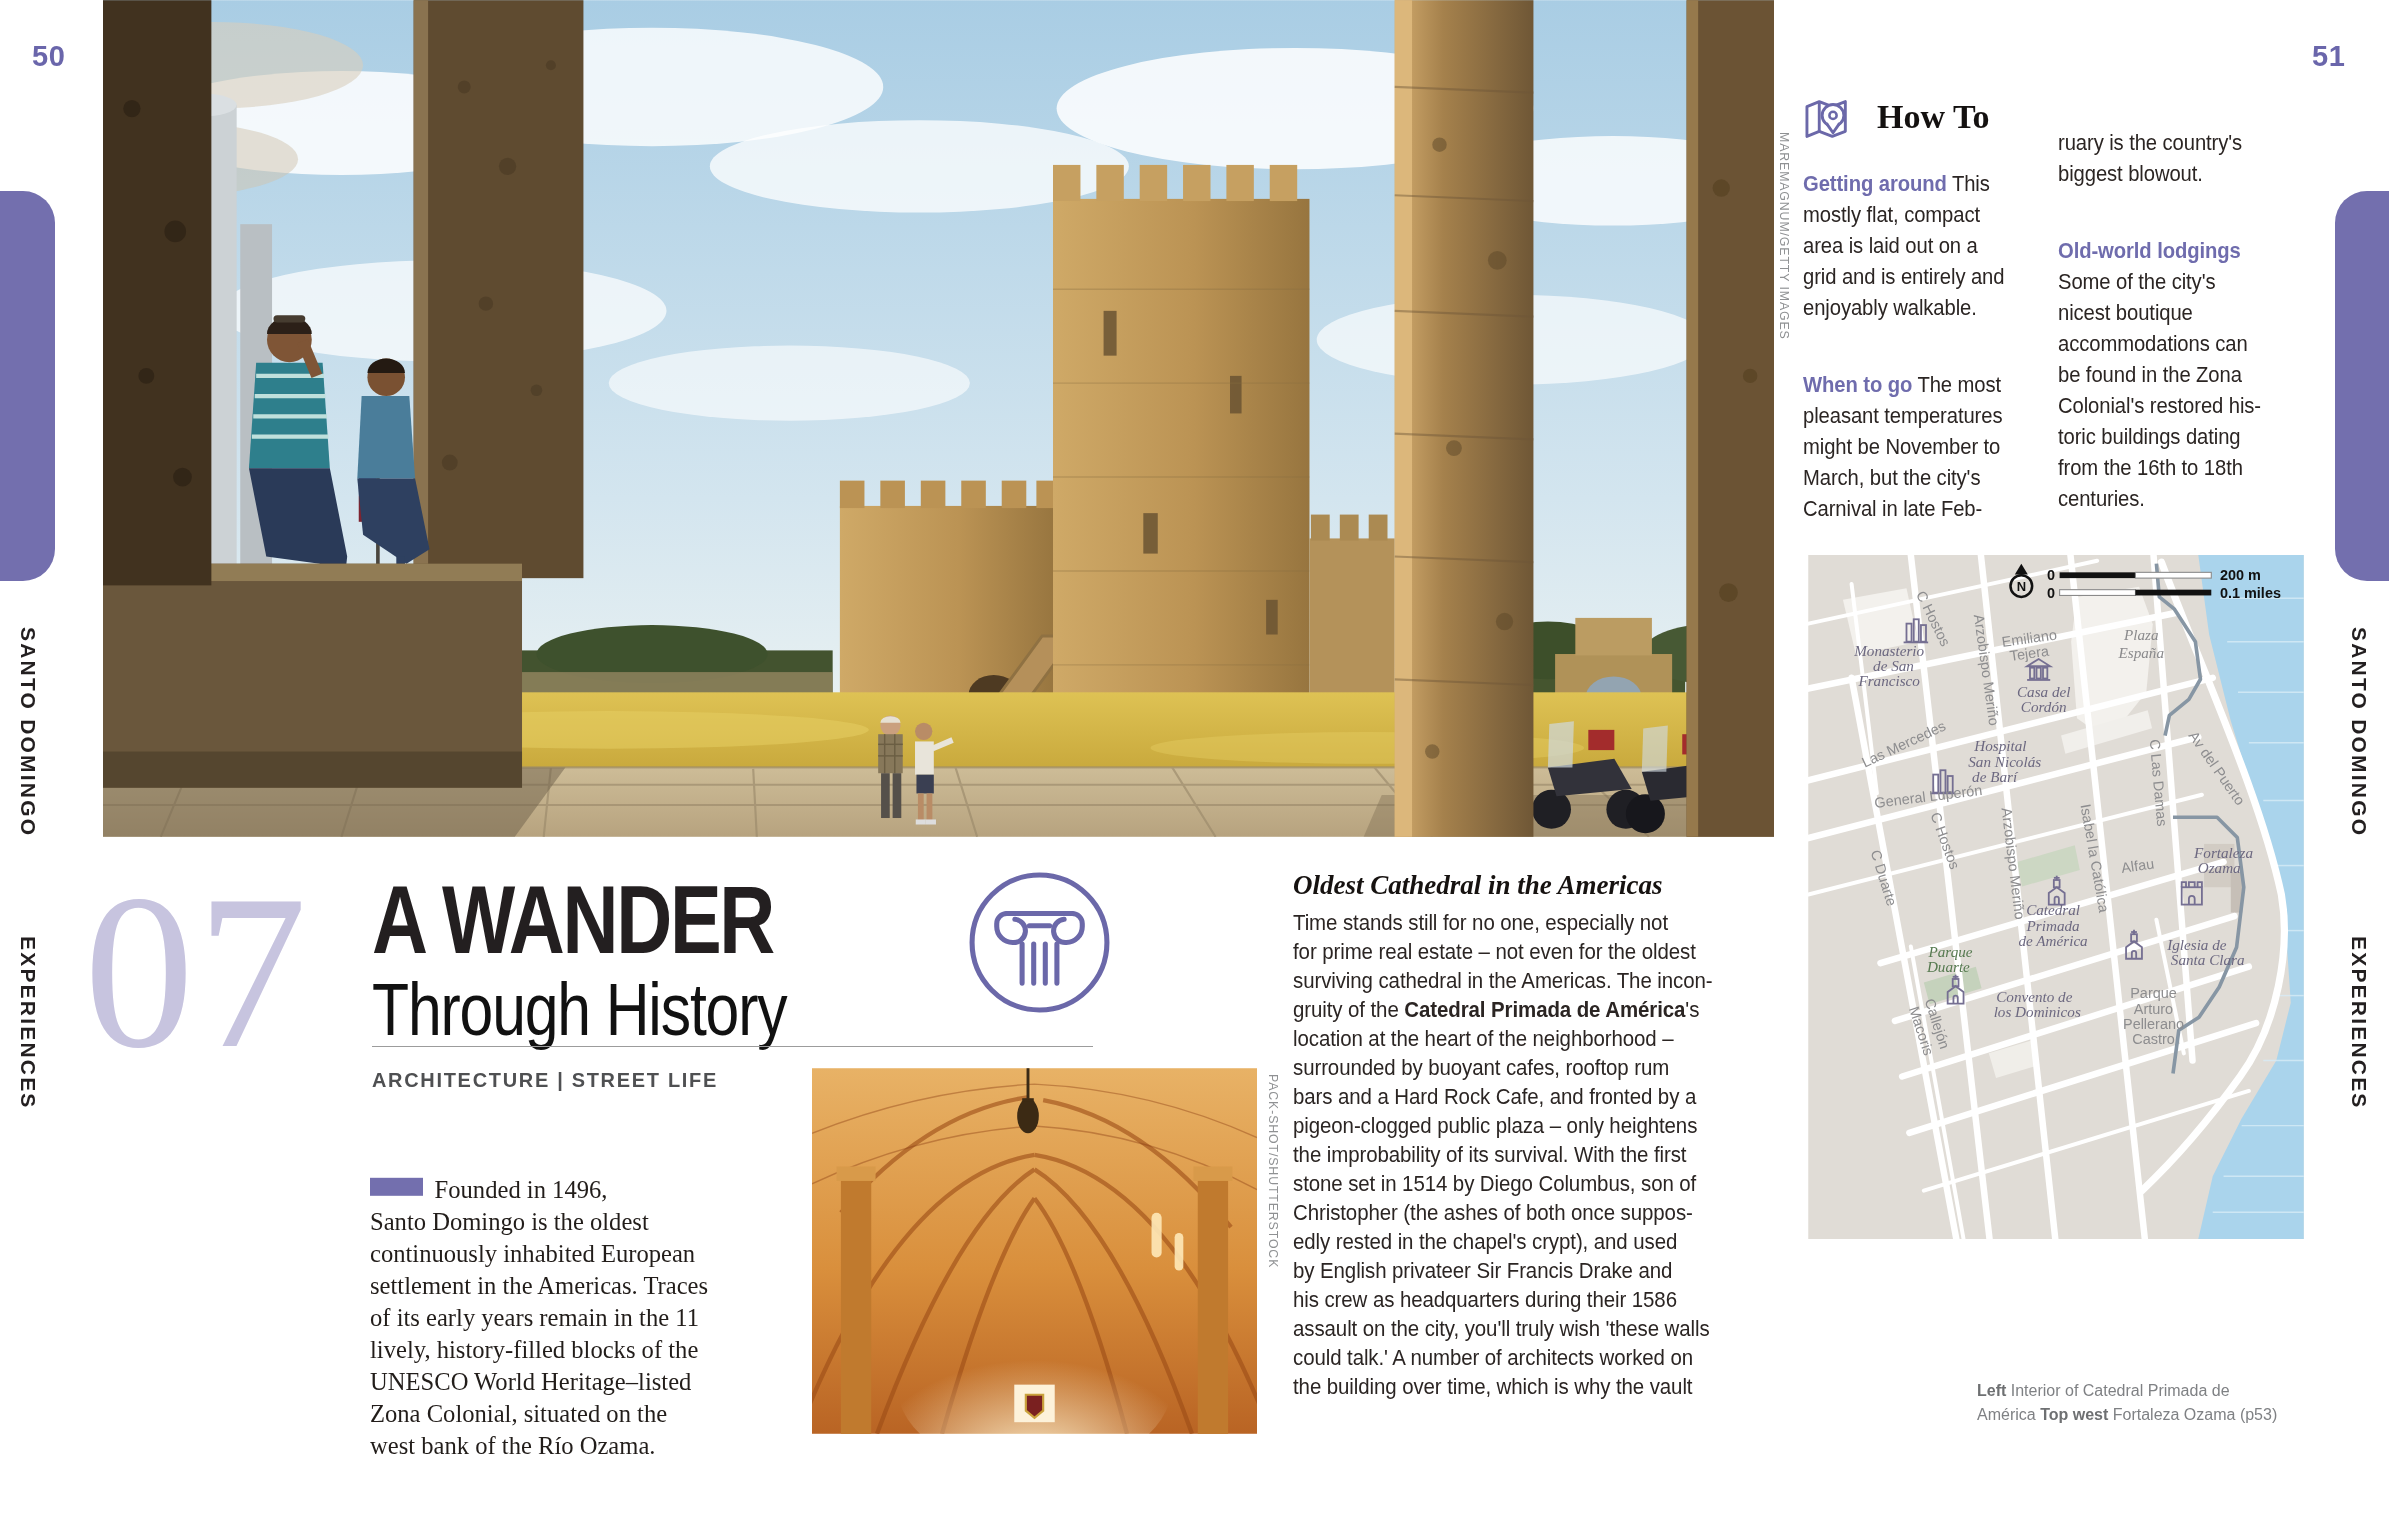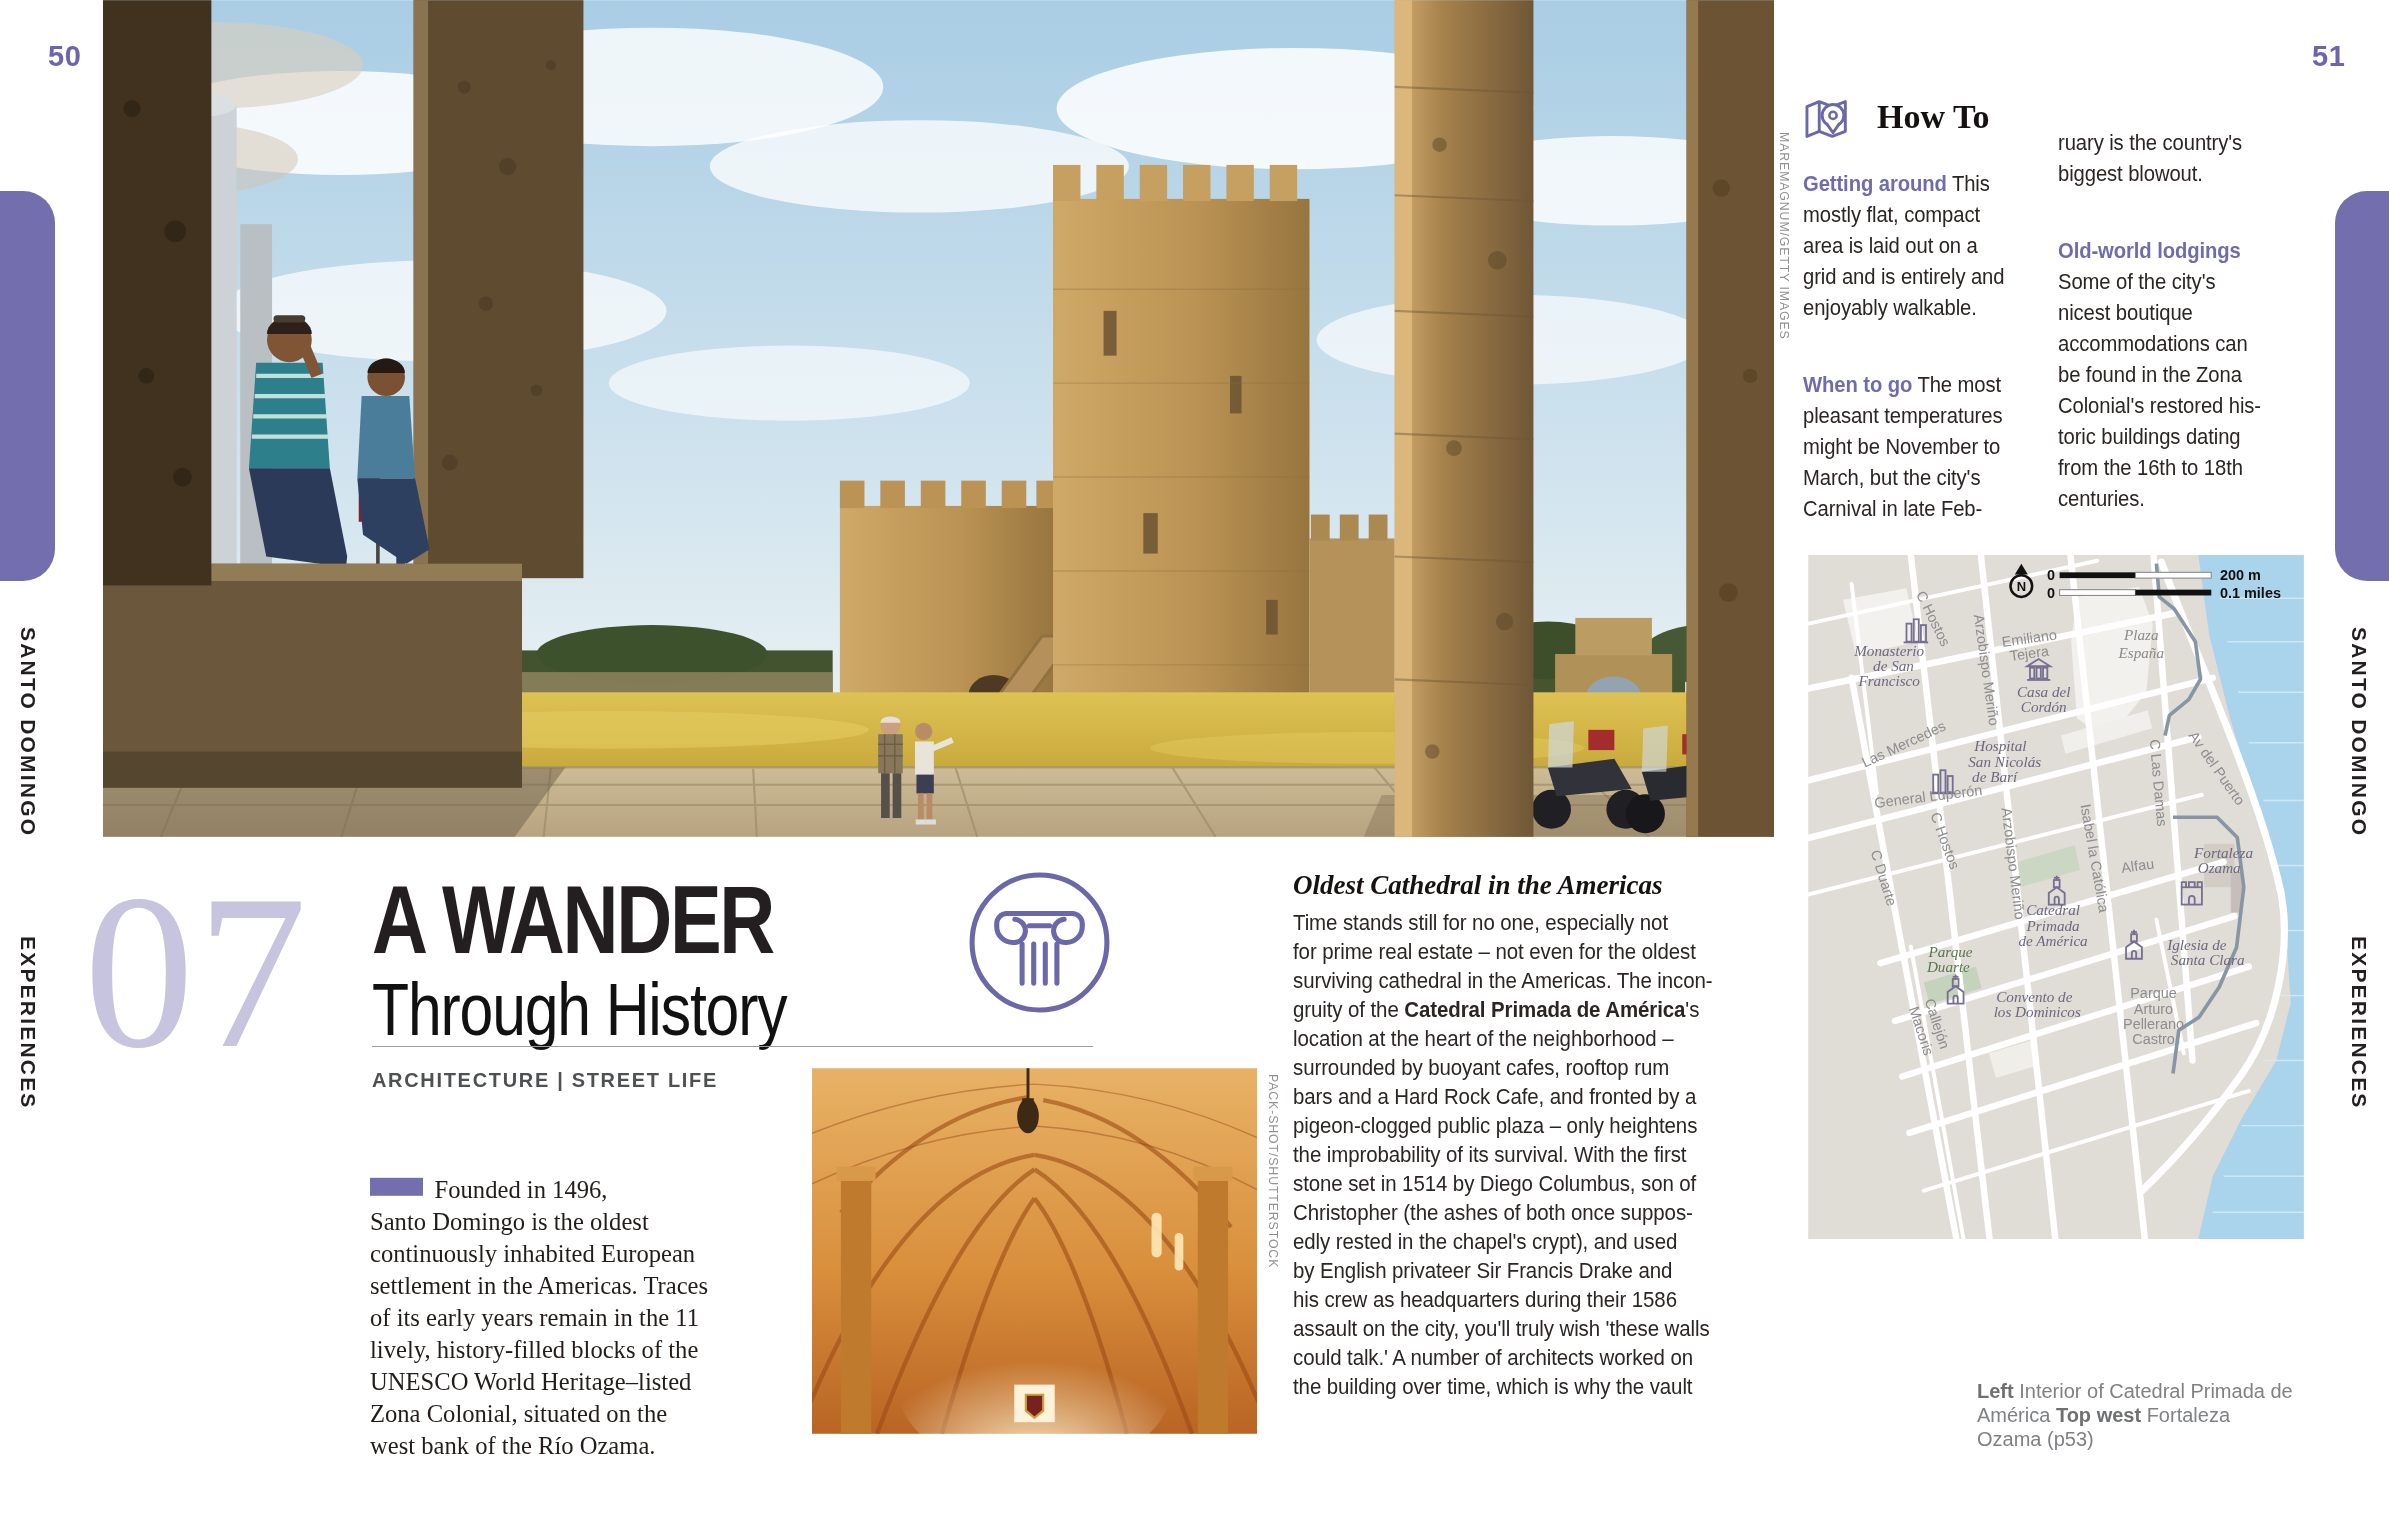--- a/index.html
+++ b/index.html
@@ -19,36 +19,36 @@
   .category{font-size:21px;font-weight:bold;letter-spacing:1.8px;color:#4f5052;transform:scaleX(0.95);transform-origin:0 0;white-space:nowrap;}
   .introtext{font-family:"Liberation Serif",serif;font-size:24.6px;line-height:32px;color:#221d1a;white-space:pre-line;}
   .swatch{display:inline-block;width:53px;height:18px;background:#736fae;margin-right:11.6px;transform:translateY(-2.2px);}
   .colhead{font-family:"Liberation Serif",serif;font-size:27px;font-weight:bold;color:#161210;}
   .artbody{font-size:22px;line-height:29px;color:#2b2523;white-space:pre-line;transform:scaleX(0.93);transform-origin:0 0;letter-spacing:-0.1px;}
   .artbody b{font-weight:bold;}
   .howto-title{font-family:"Liberation Serif",serif;font-size:34px;font-weight:bold;color:#141110;margin-left:16px;}
   .howcol{font-size:22px;line-height:31px;color:#2b2523;white-space:pre-line;transform:scaleX(0.92);transform-origin:0 0;letter-spacing:-0.1px;}
   .howcol .plabel{font-weight:bold;color:#6f6cad;}
   .howcol p{margin:0 0 14.5px 0;}
-  .caption{font-size:20px;line-height:24px;color:#7f8184;width:318px;}
+  .caption{font-size:16px;line-height:24px;color:#7f8184;width:318px;}
   .caption b{color:#6e7072;}
   
   .ml{font-family:"Liberation Serif",serif;font-style:italic;font-size:21px;fill:#6c6880;}
   .mlg{font-family:"Liberation Serif",serif;font-style:italic;font-size:21px;fill:#8a8a8c;}
   .ms{font-family:"Liberation Sans",sans-serif;font-size:20px;fill:#8d8d8f;}
   .mgreen{font-family:"Liberation Serif",serif;font-style:italic;font-size:21px;fill:#567a50;}
   .mscale{font-family:"Liberation Sans",sans-serif;font-size:20px;font-weight:bold;fill:#111;}
   text{user-select:none;}
 </style>
 </head>
 <body>
 
 <div class="page">
 
-  <div class="abs pagenum" style="left:48px;top:40px;">50</div>
+  <div class="abs pagenum" style="left:32px;top:40px;">50</div>
   <div class="abs tab left" style="left:0;top:191px;"></div>
   <div class="abs vtext sd" style="left:16px;top:627px;">SANTO DOMINGO</div>
   <div class="abs vtext ex" style="left:16px;top:936px;">EXPERIENCES</div>
 
   <div class="abs pagenum" style="left:2312px;top:40px;">51</div>
   <div class="abs tab right" style="left:2335px;top:191px;"></div>
   <div class="abs vtext sd" style="left:2347px;top:627px;">SANTO DOMINGO</div>
   <div class="abs vtext ex" style="left:2347px;top:936px;">EXPERIENCES</div>
 
   <div class="abs" style="left:103px;top:0;width:1671px;height:837px;">

